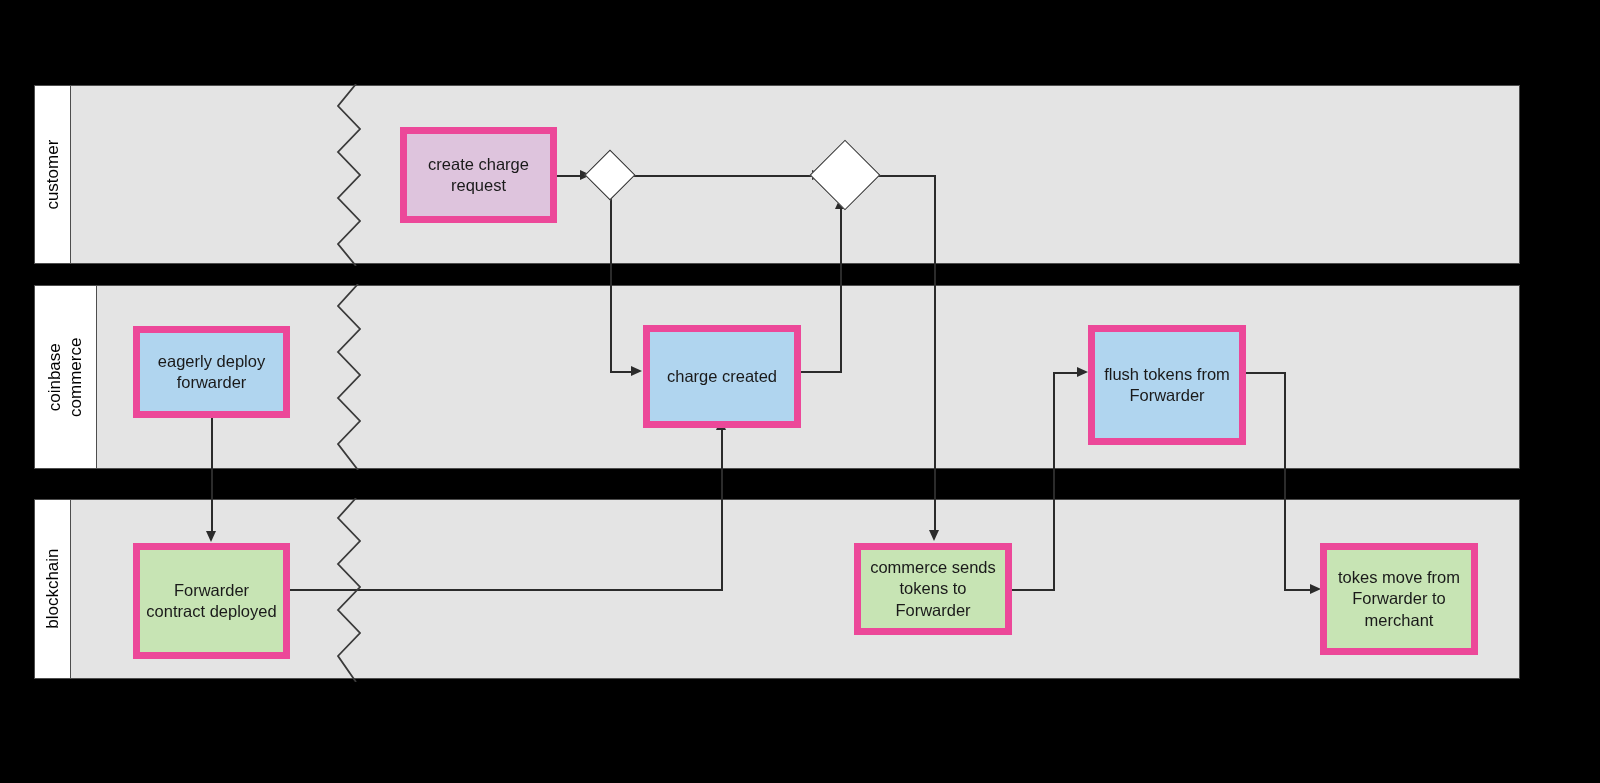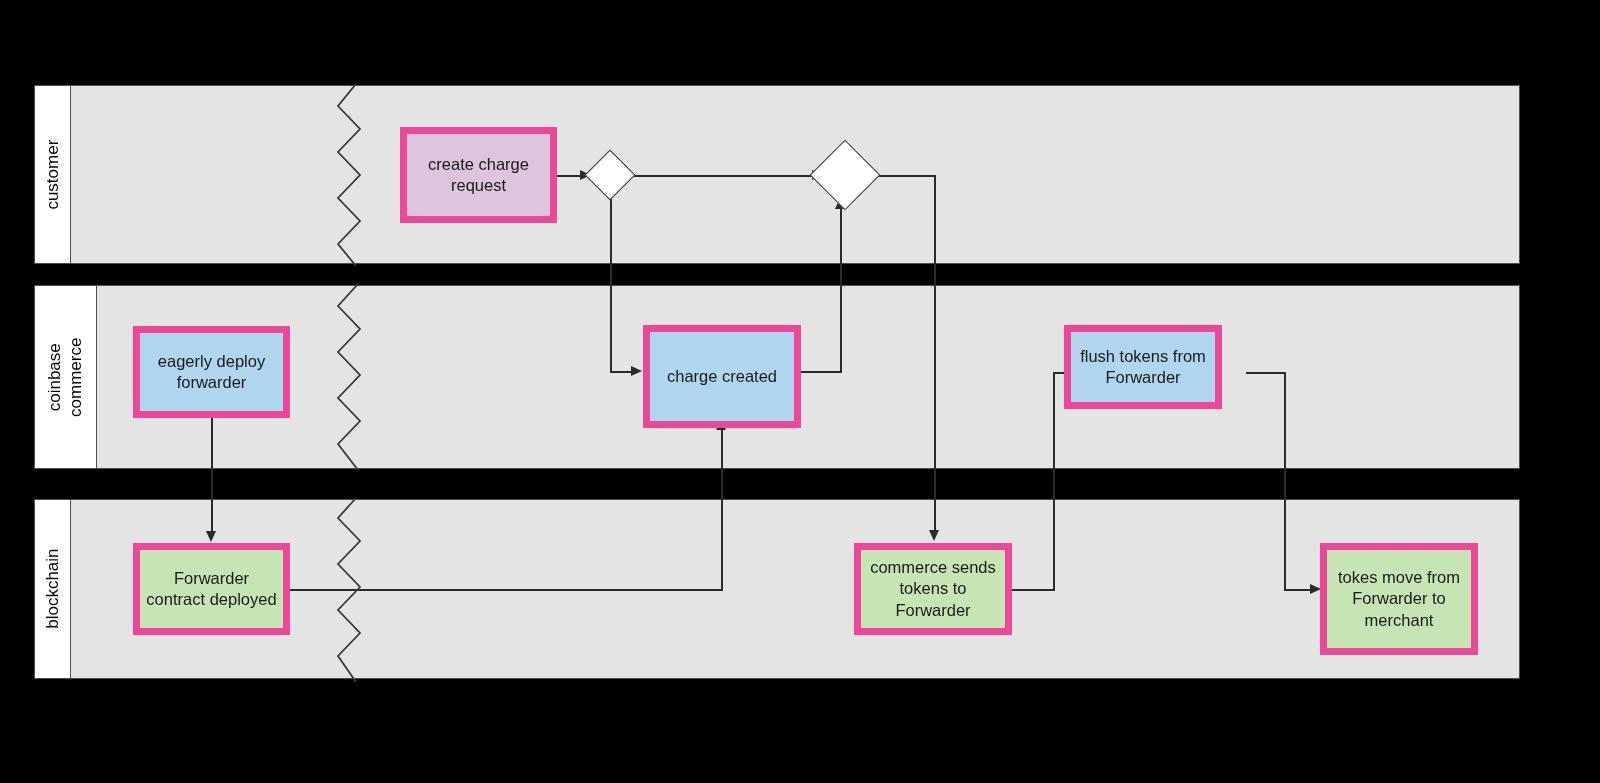--- a/index.html
+++ b/index.html
@@ -178,25 +178,25 @@
   <div class="gateway" style="left:820px; top:150px; width:50px; height:50px;"></div>
 
   <div class="node blue" style="left:133px; top:326px; width:157px; height:92px;">
     <span>eagerly deploy forwarder</span>
   </div>
 
   <div class="node blue" style="left:643px; top:325px; width:158px; height:103px;">
     <span>charge created</span>
   </div>
 
-  <div class="node blue" style="left:1064px; top:325px; width:158px; height:84px;">
+  <div class="node blue" style="left:1088px; top:325px; width:158px; height:120px;">
     <span>flush tokens from Forwarder</span>
   </div>
 
-  <div class="node green" style="left:133px; top:543px; width:157px; height:92px;">
+  <div class="node green" style="left:133px; top:543px; width:157px; height:116px;">
     <span>Forwarder contract deployed</span>
   </div>
 
   <div class="node green" style="left:854px; top:543px; width:158px; height:92px;">
     <span>commerce sends tokens to Forwarder</span>
   </div>
 
   <div class="node green" style="left:1320px; top:543px; width:158px; height:112px;">
     <span>tokes move from Forwarder to merchant</span>
   </div>

